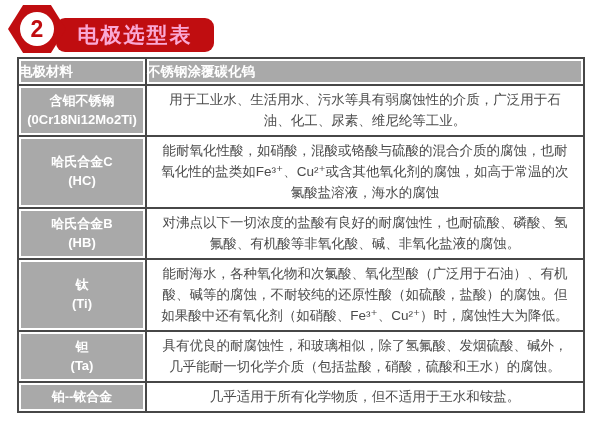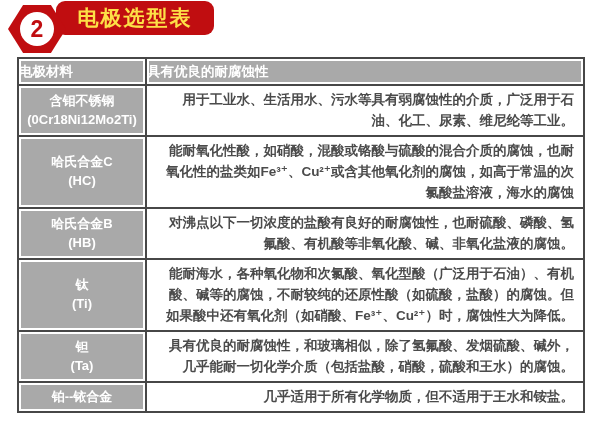--- a/index.html
+++ b/index.html
@@ -13,26 +13,26 @@
   body {
     position: relative;
     font-family: "Liberation Sans", "DejaVu Sans", sans-serif;
   }
 
   
   .hdr { position: absolute; left: 0; top: 0; width: 600px; height: 56px; }
 
   .ribbon {
     position: absolute;
-    left: 56px; top: 1px;
+    left: 56px; top: 18px;
     width: 158px; height: 34px;
     background: var(--accent);
     border-radius: 9px;
     display: flex; align-items: center; justify-content: center;
-    color: #fde047;
+    color: #f9a8d4;
     font-size: 21px;
     font-weight: bold;
     letter-spacing: 2px;
     z-index: 1;
   }
 
   .hexagon {
     position: absolute;
     left: 8px; top: 5px;
     width: 58px; height: 48px;
@@ -83,25 +83,25 @@
     line-height: 1.45;
     padding: 3px 2px;
   }
   td.mat .mat-sub { display: block; }
   td.mat .mat-sub:empty { display: none; }
   td.mat .mat-name { display: block; }
   td.desc {
     background: #ffffff;
     color: var(--desc-text);
     font-size: 13.5px;
-    font-weight: bold;
+    font-weight: normal;
     line-height: 21px;
     padding: 3px 9px 4px 9px;
     vertical-align: middle;
-    text-align: right;
+    text-align: center;
   }
 </style>
 </head>
 <body>
 
 <div class="hdr">
   <div class="ribbon">
     <span>电极选型表</span>
   </div>
   <div class="hexagon">
@@ -110,21 +110,21 @@
 </div>
 
 <table class="etable">
   <colgroup>
       <col class="c-mat">
       <col>
     </colgroup>
   <thead>
     <tr>
       <th>电极材料</th>
-      <th>具有优良的耐腐蚀性</th>
+      <th>不锈钢涂覆碳化钨</th>
     </tr>
   </thead>
   <tbody>
     <tr>
       <td class="mat">
         <span class="mat-name">含钼不锈钢</span>
         <span class="mat-sub">(0Cr18Ni12Mo2Ti)</span>
       </td>
       <td class="desc">用于工业水、生活用水、污水等具有弱腐蚀性的介质，广泛用于石油、化工、尿素、维尼纶等工业。</td>
     </tr>

